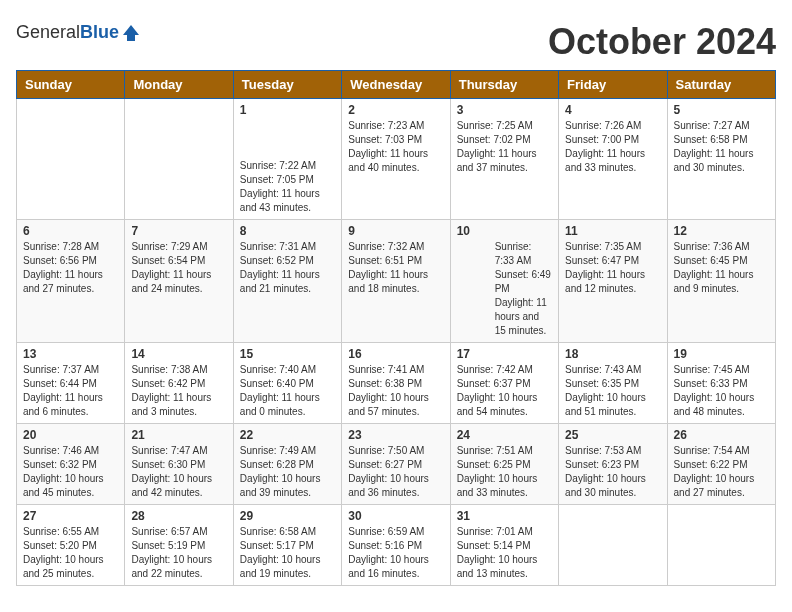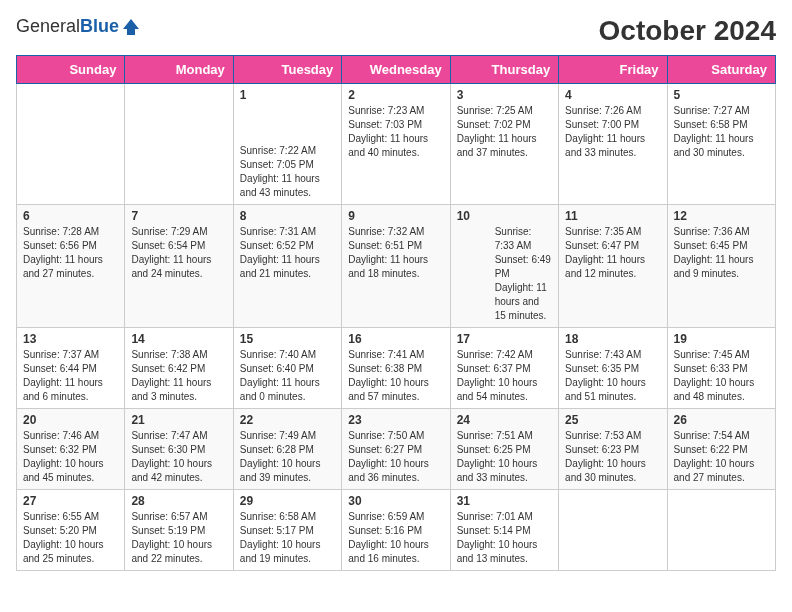--- a/index.html
+++ b/index.html
@@ -8,20 +8,21 @@
       background: #fff;
       width: 792px;
       min-height: 612px;
       padding: 16px;
     }
     .header {
       display: flex;
       justify-content: space-between;
       align-items: flex-start;
       margin-bottom: 8px;
+      margin-top: 6px;
     }
     .logo {
       display: flex;
       flex-direction: column;
       align-items: flex-start;
     }
     .logo-text {
       display: flex;
       align-items: center;
       font-size: 18px;
@@ -32,41 +33,41 @@
     .logo-blue { color: #1a5fa8; font-weight: bold; }
     .logo-icon {
       width: 20px;
       height: 20px;
       margin-left: 2px;
     }
     .title-section {
       text-align: right;
     }
     .month-title {
-      font-size: 28px;
+      font-size: 36px;
       font-weight: bold;
       color: #333;
       line-height: 1.1;
     }
     .location {
       font-size: 16px;
       color: #555;
       margin-top: 2px;
     }
     .calendar {
       width: 100%;
       border-collapse: collapse;
       border: 1px solid #ccc;
     }
     .calendar th {
-      background-color: #ec4899;
+      background-color: #a16207;
       color: #fff;
       font-size: 13px;
       font-weight: bold;
-      text-align: right;
+      text-align: left;
       padding: 6px 8px;
       border: 1px solid #1a5fa8;
     }
     .calendar td {
       width: calc(100% / 7);
       vertical-align: top;
       border: 1px solid #ccc;
       padding: 4px 6px;
       font-size: 10.5px;
       color: #333;

